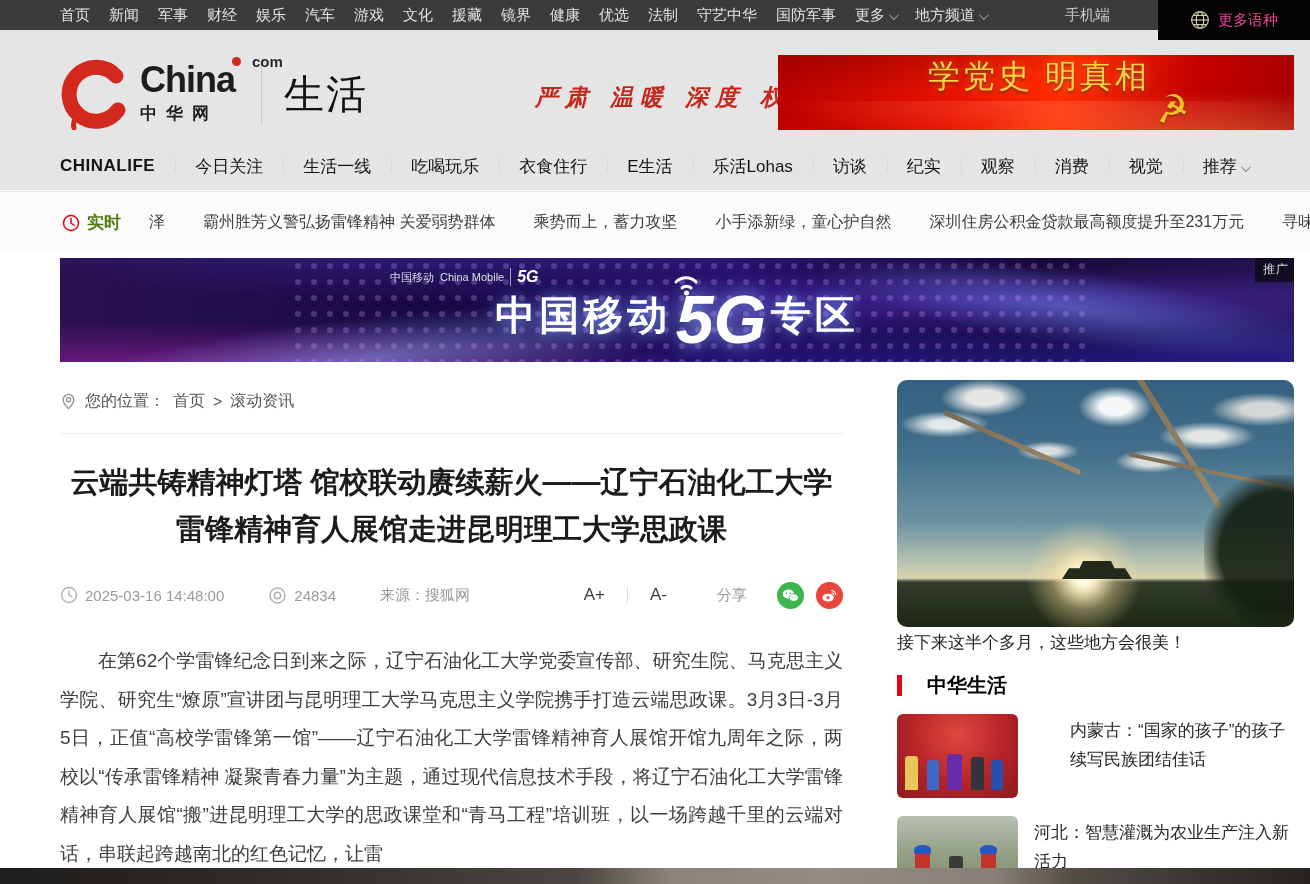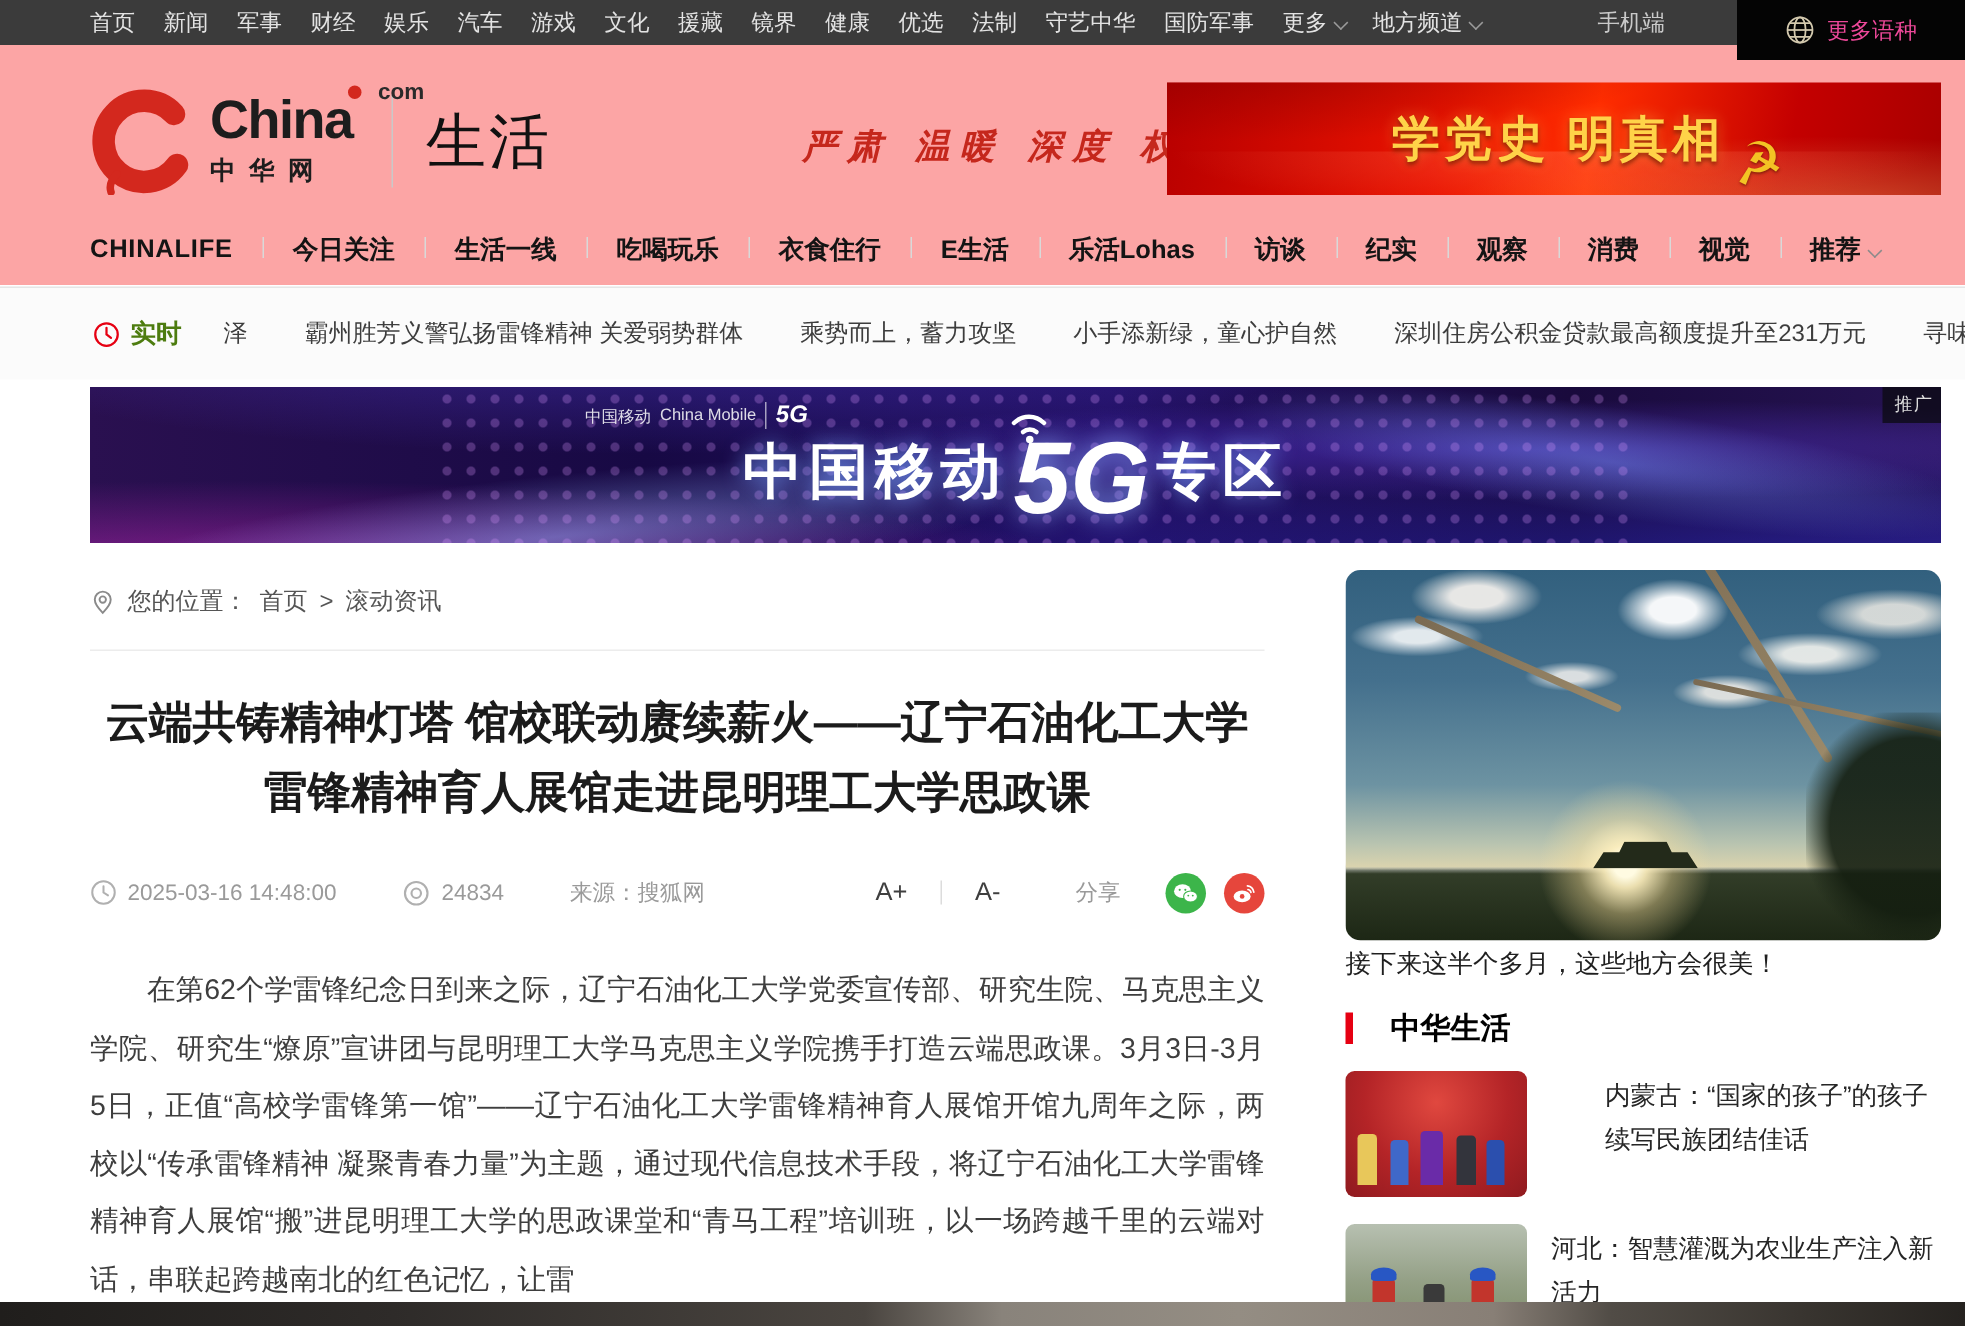--- a/index.html
+++ b/index.html
@@ -14,51 +14,51 @@
   .chev { display:inline-block; width:7px; height:7px; border-right:1px solid #9a9a9a;
     border-bottom:1px solid #9a9a9a; transform:rotate(45deg) translateY(-2px); margin-left:4px; }
   .chev.dark { border-color:#8a8a8a; }
   .mobile-link { position:absolute; right:200px; top:0; height:30px; display:flex; align-items:center;
     color:#c9c9c9; font-size:15px; cursor:pointer; }
   .langbox { position:absolute; right:0; top:0; width:152px; height:40px; background:#040404;
     display:flex; align-items:center; justify-content:center; gap:8px; color:#ec4899;
     font-size:15px; cursor:pointer; z-index:6; }
 
   
-  .header { position:absolute; top:30px; left:0; width:1310px; height:160px; background:#fca5a5; }
+  .header { position:absolute; top:30px; left:0; width:1310px; height:160px; background:#e5e5e5; }
   .logo-wrap { position:absolute; left:58px; top:28px; display:flex; align-items:center; }
   .brushC { width:72px; height:72px; position:relative; margin-right:10px; }
   .logo-text { position:relative; }
   .logo-en { font-size:36px; font-weight:bold; color:#1d1d1d; letter-spacing:-1px; line-height:34px; }
   .logo-dot { position:absolute; width:9px; height:9px; background:#d3281e; border-radius:50%;
     left:92px; top:-6px; }
   .logo-com { position:absolute; left:112px; top:-10px; font-size:15px; font-weight:bold; color:#2a2a2a; }
   .logo-cn { font-size:17px; font-weight:bold; color:#1d1d1d; letter-spacing:9px; margin-top:5px; }
   .logo-divider { width:1px; height:62px; background:#c9c9c9; margin:0 22px 0 26px; }
   .channel-name { font-size:40px; color:#111; font-weight:500; letter-spacing:2px; }
   .slogan { position:absolute; left:535px; top:52px; color:#c5271c; font-size:23px; font-weight:bold;
     font-family:"DejaVu Serif","Liberation Serif",serif; letter-spacing:7px; font-style:italic; }
   .red-banner { position:absolute; left:778px; top:25px; width:516px; height:75px; overflow:hidden;
     background:
       radial-gradient(ellipse at 85% 110%, rgba(255,210,120,.35), transparent 40%),
       radial-gradient(ellipse at 10% -30%, rgba(120,0,0,.55), transparent 45%),
       linear-gradient(100deg,#b80000 0%, #e81200 35%, #ff2d00 55%, #c40000 80%, #a80000 100%);
     cursor:pointer; }
-  .red-banner .gold-text { position:absolute; left:150px; top:16px; color:#ffd348; font-size:32px;
-    font-weight:bold; letter-spacing:3px; text-shadow:0 2px 3px rgba(120,30,0,.8), 0 0 10px rgba(255,200,80,.45); }
+  .red-banner .gold-text { position:absolute; left:150px; top:0; color:#ffd348; font-size:32px;
+    font-weight:normal; letter-spacing:3px; text-shadow:0 2px 3px rgba(120,30,0,.8), 0 0 10px rgba(255,200,80,.45); }
   .red-banner .emblem { position:absolute; right:105px; top:32px; color:#f3c324; font-size:38px;
     text-shadow:0 1px 2px rgba(90,20,0,.7); transform:rotate(-8deg); }
   .red-banner .wave { position:absolute; left:0; top:46px; width:516px; height:40px;
     background:radial-gradient(ellipse at 50% 0%, rgba(255,120,90,.35), transparent 70%); }
 
   
   .subnav { position:absolute; top:145px; left:60px; width:1234px; height:42px;
     display:flex; align-items:center; }
   .subnav .sn { font-size:17px; color:#141414; white-space:nowrap; cursor:pointer; position:relative;
-    padding:0 20px;font-weight:bold; }
+    padding:0 20px; }
   .subnav .sn:first-child { padding-left:0; font-weight:bold; letter-spacing:.5px; }
   .subnav .sn + .sn::before { content:""; position:absolute; left:0; top:3px; height:14px;
     width:1px; background:#d9d9d9; }
 
   
   .ticker-band { position:absolute; top:191px; left:0; width:1310px; height:62px;
     background:#fbfbfb; border-top:1px solid #e6e6e6; display:flex; align-items:center;
     padding-left:62px; overflow:hidden; }
   .ticker-label { display:flex; align-items:center; gap:7px; color:#4d7c0f; font-size:17px;
     font-weight:bold; margin-right:28px; flex:none; }

